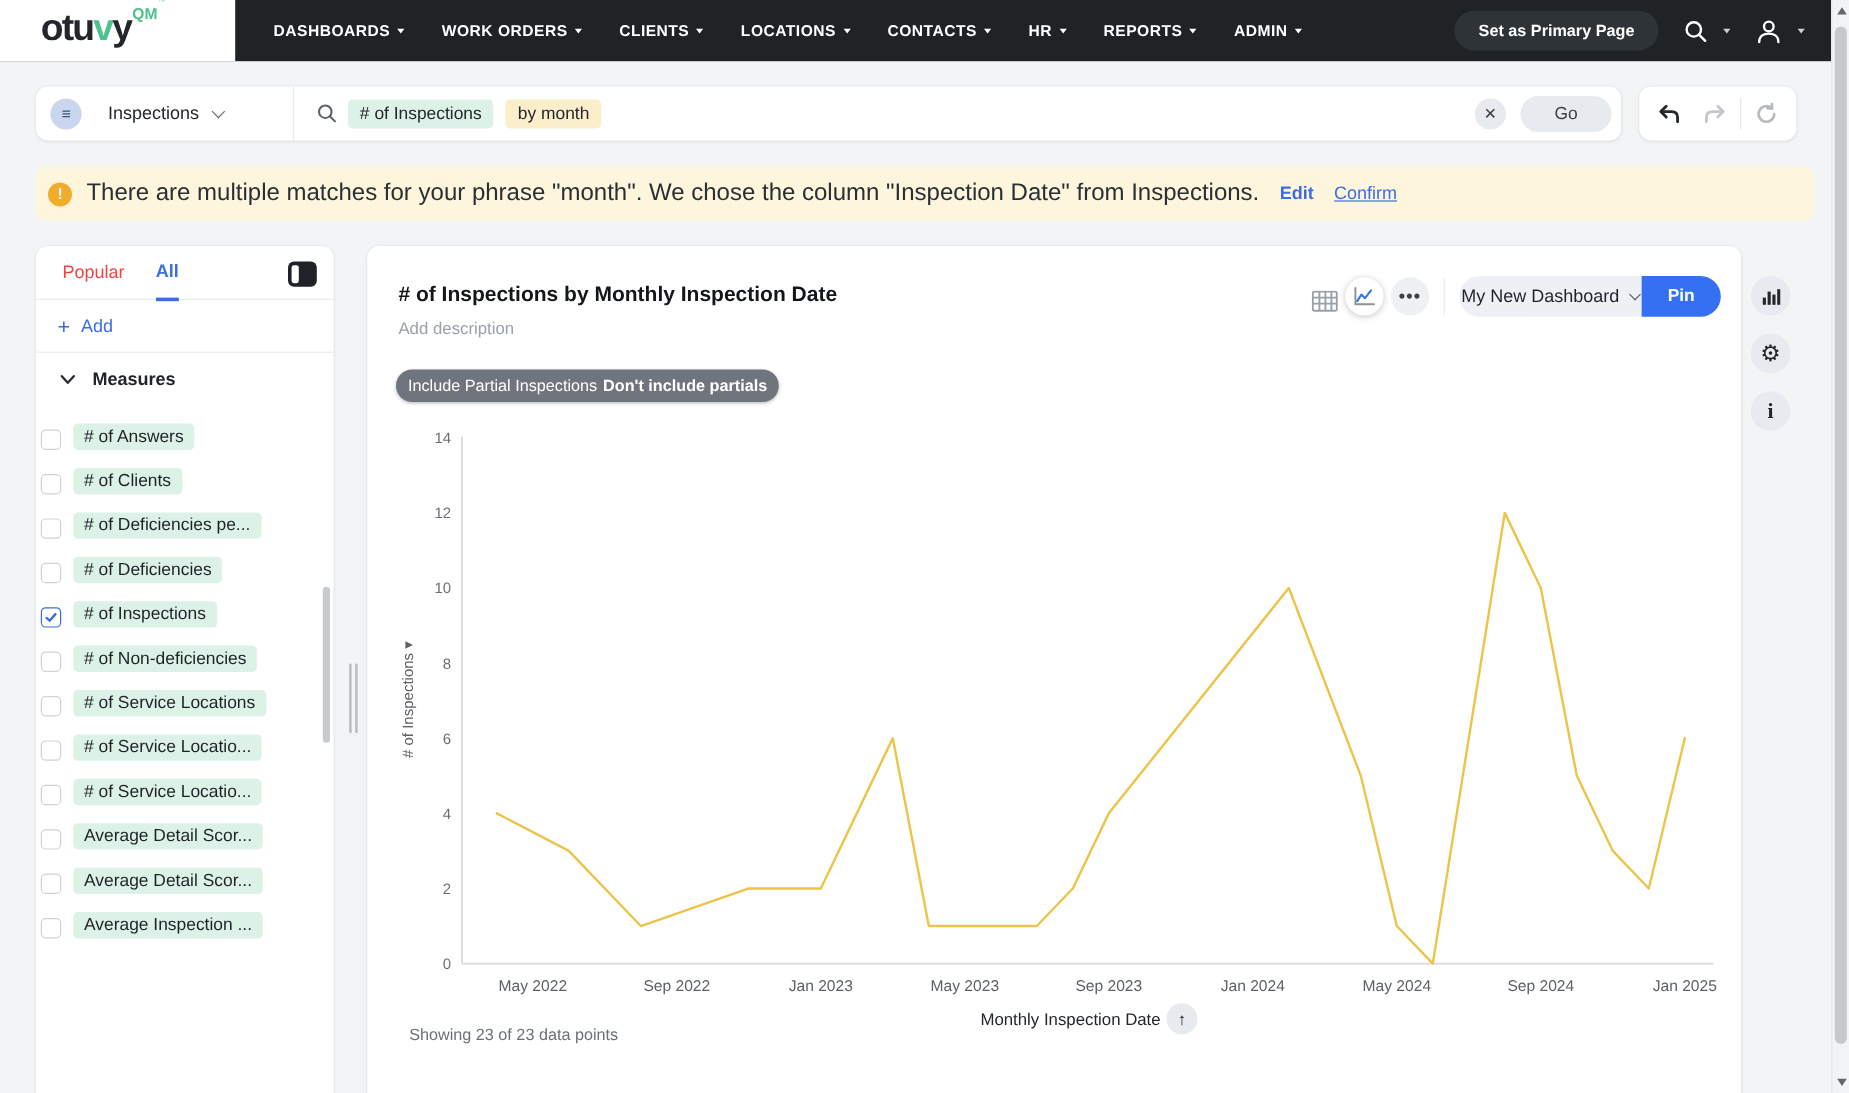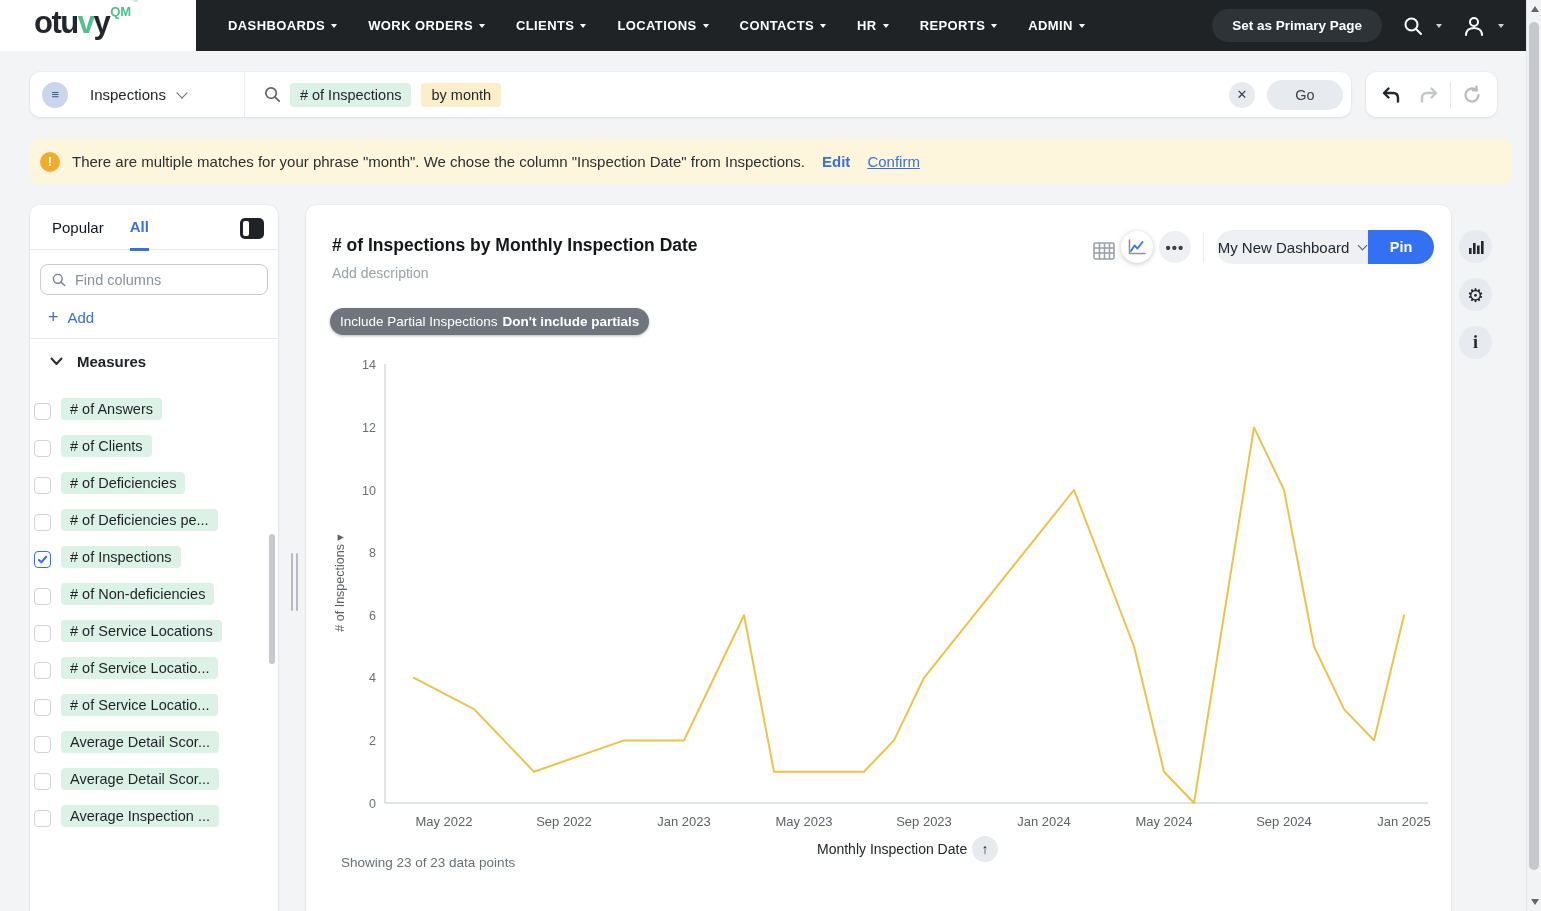--- a/index.html
+++ b/index.html
@@ -44,29 +44,29 @@
   .tag-yellow { background:#fbeecb; }
   .clear-btn { width:26px; height:26px; border-radius:50%; background:#e7eaee; border:none; color:#3c4146; font-size:13px; cursor:pointer; line-height:1; }
   .go-btn { width:76px; height:30px; margin:0 8px 0 12px; border:none; border-radius:15px; background:#e7eaee; color:#3c4146; font-family:inherit; font-size:14.5px; cursor:pointer; }
   .undo-card { left:1366px; top:72px; width:131px; height:45px; display:flex; align-items:center; }
   .icon-btn { background:none; border:none; cursor:pointer; padding:0; display:flex; align-items:center; justify-content:center; }
   .undo-card .sep { width:1px; height:26px; background:#e4e6e9; margin:0 10px; }
 
   
   .banner { position:absolute; left:30px; top:139px; width:1481px; height:45px; background:#fdf6dd; border-radius:8px; display:flex; align-items:center; padding-left:10px; }
   .warn-circle { width:20px; height:20px; border-radius:50%; background:#f0ad2d; color:#fff; font-weight:700; font-size:13px; display:flex; align-items:center; justify-content:center; flex:none; }
-  .banner-text { margin-left:12px; font-size:15px; color:#2b2f33; }
+  .banner-text { margin-left:12px; font-size:20px; color:#2b2f33; }
   .banner a { color:#3b6fe0; font-size:15px; text-decoration:none; cursor:pointer; }
   .banner .lnk-edit { margin-left:17px;font-weight:bold; }
   .banner .lnk-confirm { margin-left:17px; text-decoration:underline; }
 
   
   .sidebar { left:30px; top:205px; width:248px; height:720px; }
   .sb-tabs { height:45px; border-bottom:1px solid #e9ebee; display:flex; align-items:center; padding:0 14px 0 22px; position:relative; }
-  .sb-tab { font-size:15px; color:#0f172a; cursor:pointer; padding:13px 0; }
+  .sb-tab { font-size:15px; color:#ef4444; cursor:pointer; padding:13px 0; }
   .sb-tab + .sb-tab { margin-left:26px; }
   .sb-tab.active { color:#3b6fe0; font-weight:700; border-bottom:3px solid #3b6fe0; margin-bottom:-2px; }
   .panel-icon { position:absolute; right:14px; top:13px; width:24px; height:21px; background:#1f2327; border-radius:5px; cursor:pointer; }
   .panel-icon i { position:absolute; left:3px; top:3px; bottom:3px; width:6px; background:#fff; border-radius:2px; }
   .sb-search { margin:14px 10px 0 10px; height:31px; border:1px solid #c8ccd1; border-radius:8px; display:flex; align-items:center; padding:0 10px; background:#fff; }
   .sb-search input { border:none; outline:none; font-family:inherit; font-size:14.5px; color:#3a4048; margin-left:8px; width:170px; background:transparent; }
   .sb-search input::placeholder { color:#8b929a; }
   .sb-add { display:flex; align-items:center; gap:9px; margin:13px 0 12px 18px; color:#3b6fe0; font-size:15px; cursor:pointer; }
   .sb-add .plus { font-size:18px; font-weight:400; line-height:1; }
   .sb-body { border-top:1px solid #e9ebee; position:relative; height:560px; overflow:hidden; }
@@ -223,27 +223,20 @@
   </div>
 
   <aside class="card sidebar">
     <div class="sb-tabs">
       <span class="sb-tab">Popular</span>
       <span class="sb-tab active">All</span>
       <span class="panel-icon">
           <i></i>
         </span>
     </div>
-    <div class="sb-search">
-      <svg width="16" height="16" viewBox="0 0 20 20">
-          <circle cx="8.5" cy="8.5" r="5.5" fill="none" stroke="#7c838b" stroke-width="1.8"></circle>
-          <line x1="12.5" y1="12.5" x2="17" y2="17" stroke="#7c838b" stroke-width="1.8" stroke-linecap="round"></line>
-        </svg>
-      <input type="text" placeholder="Find columns" style="">
-    </div>
     <div class="sb-add">
       <span class="plus">+</span>
       <span>Add</span>
     </div>
     <div class="sb-body">
       <div class="sb-section">
         <svg width="13" height="9" viewBox="0 0 13 9">
             <path d="M1.5 1.5 L6.5 7 L11.5 1.5" fill="none" stroke="#2a2e33" stroke-width="2" stroke-linecap="round" stroke-linejoin="round"></path>
           </svg>
         <span>Measures</span>
@@ -252,25 +245,25 @@
           <div class="sb-item">
             <span class="cb"></span>
             <span class="sb-pill"># of Answers</span>
           </div>
           <div class="sb-item">
             <span class="cb"></span>
             <span class="sb-pill"># of Clients</span>
           </div>
           <div class="sb-item">
             <span class="cb"></span>
+            <span class="sb-pill"># of Deficiencies pe...</span>
+          </div>
+          <div class="sb-item">
+            <span class="cb"></span>
             <span class="sb-pill"># of Deficiencies</span>
-          </div>
-          <div class="sb-item">
-            <span class="cb"></span>
-            <span class="sb-pill"># of Deficiencies pe...</span>
           </div>
           <div class="sb-item">
             <span class="cb checked">
               <svg width="11" height="11" viewBox="0 0 12 12">
                 <path d="M2 6.5 L4.8 9 L10 3" fill="none" stroke="#3b6fe0" stroke-width="2.2" stroke-linecap="round" stroke-linejoin="round"></path>
               </svg>
             </span>
             <span class="sb-pill"># of Inspections</span>
           </div>
           <div class="sb-item">

